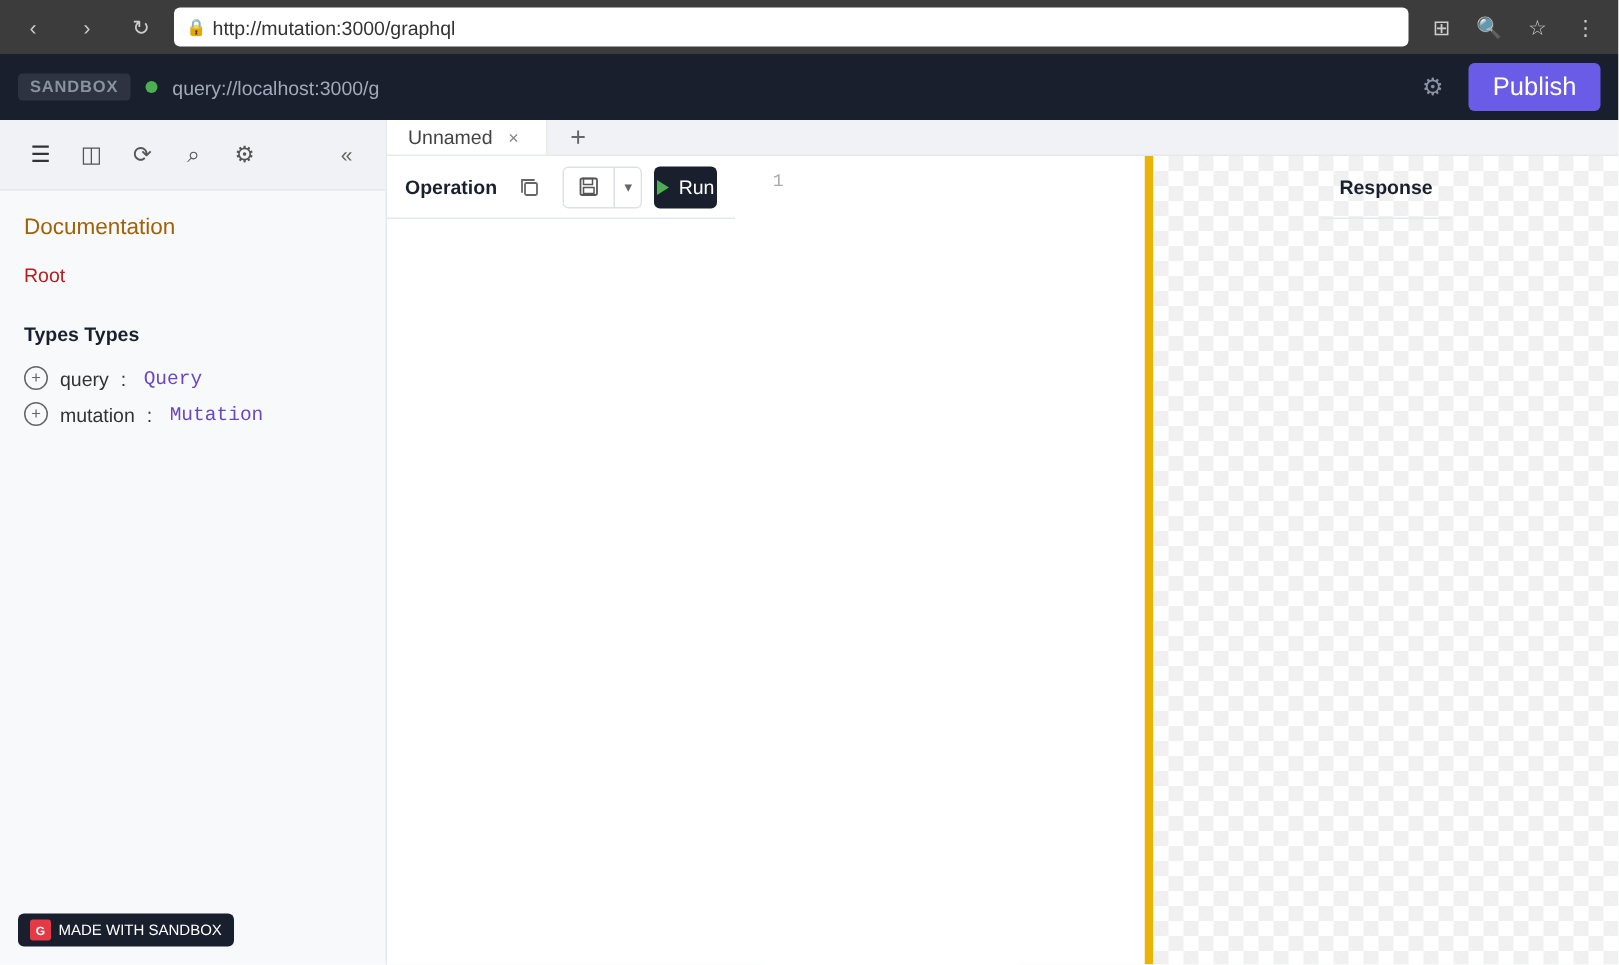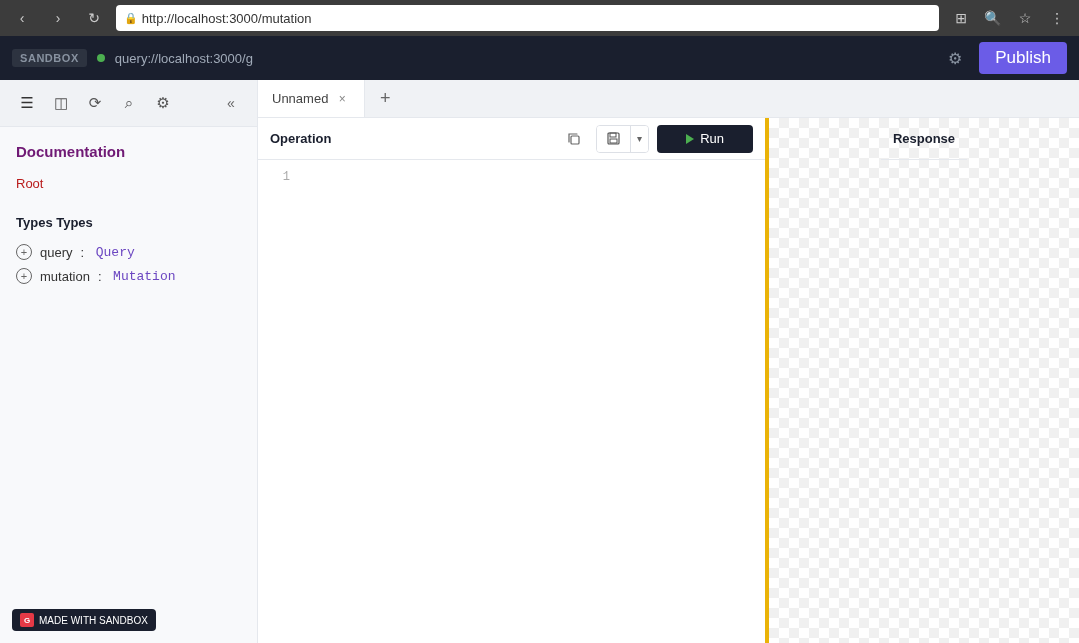--- a/index.html
+++ b/index.html
@@ -133,22 +133,22 @@
       color: #666;
       font-size: 14px;
     }
     .sidebar-content {
       flex: 1;
       overflow-y: auto;
       padding: 16px 16px 8px;
     }
     .sidebar-title {
       font-size: 15px;
-      font-weight: 700;
-      color: #701a75;
+      font-weight: 400;
+      color: #a16207;
       margin-bottom: 12px;
     }
     .root-item {
       font-size: 13px;
       color: #b91c1c;
       padding: 4px 0;
       cursor: pointer;
     }
     .section-title {
       font-size: 13px;
@@ -208,21 +208,21 @@
       flex-direction: column;
       background: #f8f9fb;
     }
 
     
     .tabs-bar {
       display: flex;
       align-items: center;
       background: #f0f2f5;
       border-bottom: 1px solid #e5e8ed;
-      height: 38px;
+      height: 24px;
       padding-left: 0;
     }
     .tab {
       display: flex;
       align-items: center;
       gap: 6px;
       padding: 0 14px;
       height: 100%;
       font-size: 13px;
       color: #444;
@@ -251,22 +251,22 @@
 
     
     .panels-row {
       flex: 1;
       display: flex;
       overflow: hidden;
     }
     .operation-panel {
       flex: 1;
       display: flex;
-      flex-direction: column;
-      border-right: 4px solid #eab308;
+      flex-direction: row;
+      border-right: 6px solid #eab308;
       background: #fff;
     }
     .panel-header {
       display: flex;
       align-items: center;
       padding: 8px 12px;
       border-bottom: 1px solid #e5e8ed;
       gap: 8px;
       height: 42px;
     }
@@ -310,21 +310,21 @@
       color: #666;
       display: flex; align-items: center;
       height: 100%;
       font-size: 10px;
     }
     .run-btn {
       background: #1a1f2e;
       color: #fff;
       border: none;
       border-radius: 4px;
-      padding: 0 29px;
+      padding: 0 2px;
       height: 28px;
       font-size: 13px;
       cursor: pointer;
       display: flex; align-items: center; gap: 6px;
     }
     .run-triangle {
       width: 0; height: 0;
       border-top: 5px solid transparent;
       border-bottom: 5px solid transparent;
       border-left: 8px solid #4caf50;
@@ -383,21 +383,21 @@
   </style>
 </head>
 <body>
 
 <div class="browser-chrome">
   <button class="browser-nav-btn">‹</button>
   <button class="browser-nav-btn">›</button>
   <button class="browser-nav-btn">↻</button>
   <div class="address-bar">
     <span class="favicon-lock">🔒</span>
-    <span>http://localhost:3000/mutation</span>
+    <span>http://mutation:3000/graphql</span>
   </div>
   <div class="browser-icons">
     <button class="browser-icon-btn">⊞</button>
     <button class="browser-icon-btn">🔍</button>
     <button class="browser-icon-btn">☆</button>
     <button class="browser-icon-btn">⋮</button>
   </div>
 </div>
 
 <div class="app-header">

